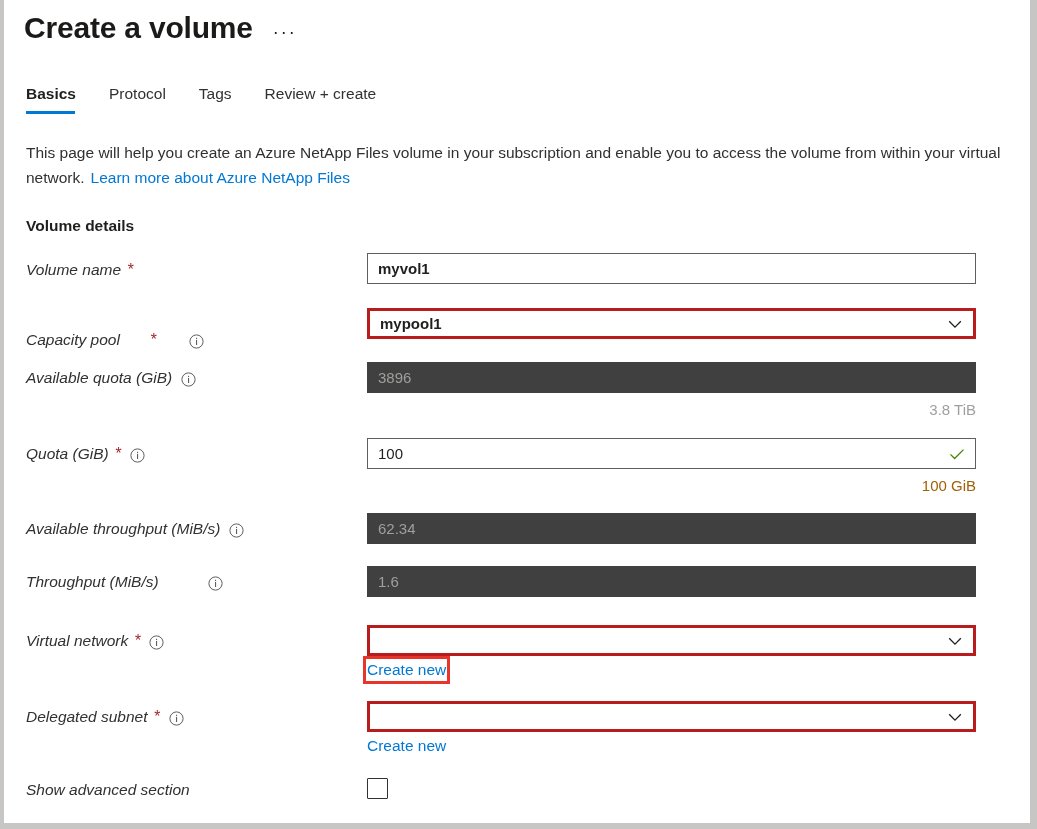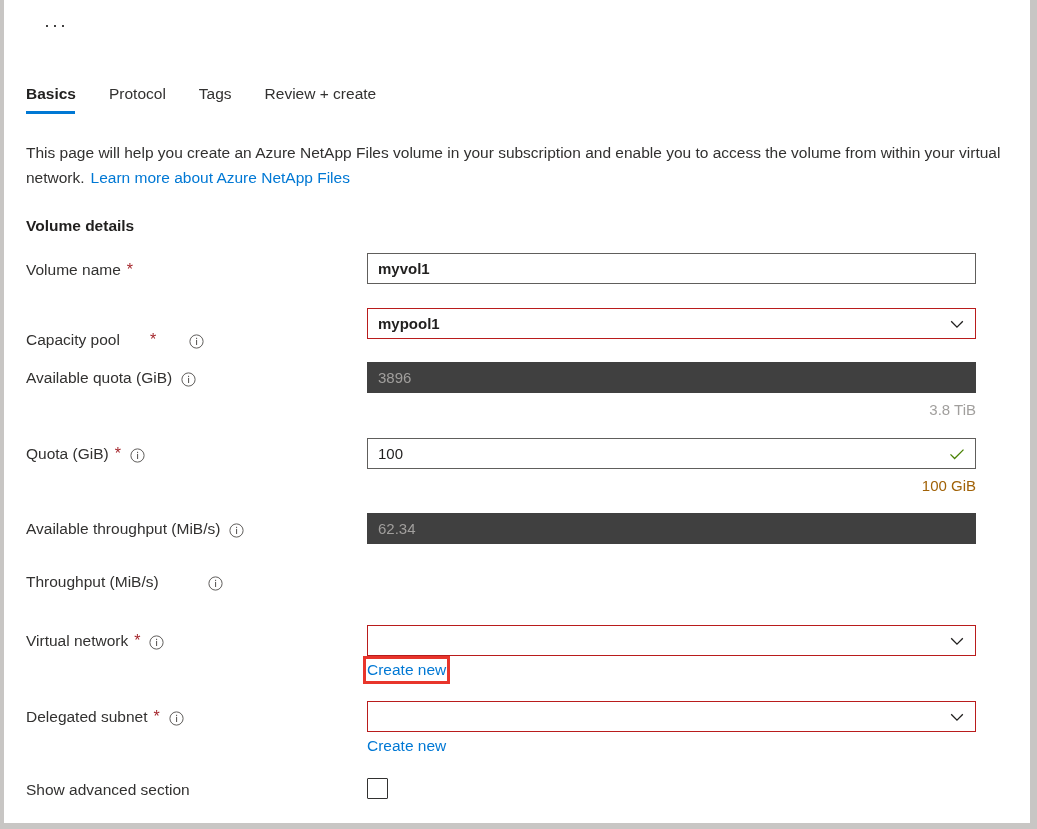--- a/index.html
+++ b/index.html
@@ -135,20 +135,21 @@
   }
   .label {
     position: absolute;
     left: 22px;
     display: flex;
     align-items: center;
     font-size: 15.5px;
     line-height: 22px;
     color: #323130;
     white-space: nowrap;
+    font-style: italic;
   }
   .req {
     color: #a4262c;
     font-size: 16px;
     margin-left: 6px;
     line-height: 22px;
   }
   .info-icon {
     display: inline-block;
     width: 15px;
@@ -186,21 +187,21 @@
     border: 1px solid transparent;
     background: #404040;
     color: #a19f9d;
     cursor: default;
     font-weight: 400;
   }
 
   .dropdown {
     position: relative;
     height: 31px;
-    border: 1px solid #b91c1c;
+    border: 3px solid #b91c1c;
     background: #ffffff;
     box-sizing: border-box;
     display: flex;
     align-items: center;
     padding: 0 34px 0 10px;
     font-size: 15px;
     color: #201f1e;
     cursor: pointer;
   }
   .dropdown.strong { font-weight: 700; }
@@ -257,20 +258,21 @@
     border-radius: 1px;
   }
 </style>
 </head>
 <body>
 
 <div class="screen">
   <div class="blade">
 
     <div class="blade-header">
+      <div class="page-title">Create a volume</div>
       <div class="ellipsis-btn">···</div>
     </div>
 
     <div class="tabs">
       <div class="tab active">Basics</div>
       <div class="tab">Protocol</div>
       <div class="tab">Tags</div>
       <div class="tab">Review + create</div>
     </div>
 
@@ -378,20 +380,23 @@
         <div class="label" style="top:8px;gap:40px;">
           <span>Throughput (MiB/s)</span>
           <span class="info-icon">
             <svg width="15" height="15" viewBox="0 0 15 15">
                 <circle cx="7.5" cy="7.5" r="6.6" fill="none" stroke="#605e5c" stroke-width="1"></circle>
                 <rect x="7" y="6" width="1.1" height="5" fill="#605e5c"></rect>
                 <rect x="7" y="3.8" width="1.1" height="1.3" fill="#605e5c"></rect>
               </svg>
           </span>
         </div>
+        <div class="control" style="top:3px;">
+          <div class="textbox disabled">1.6</div>
+        </div>
       </div>
 
       <div class="row" style="height:76px;">
         <div class="label" style="top:13px;">
           <span>Virtual network</span>
           <span class="req">*</span>
           <span class="info-icon">
             <svg width="15" height="15" viewBox="0 0 15 15">
                 <circle cx="7.5" cy="7.5" r="6.6" fill="none" stroke="#605e5c" stroke-width="1"></circle>
                 <rect x="7" y="6" width="1.1" height="5" fill="#605e5c"></rect>

